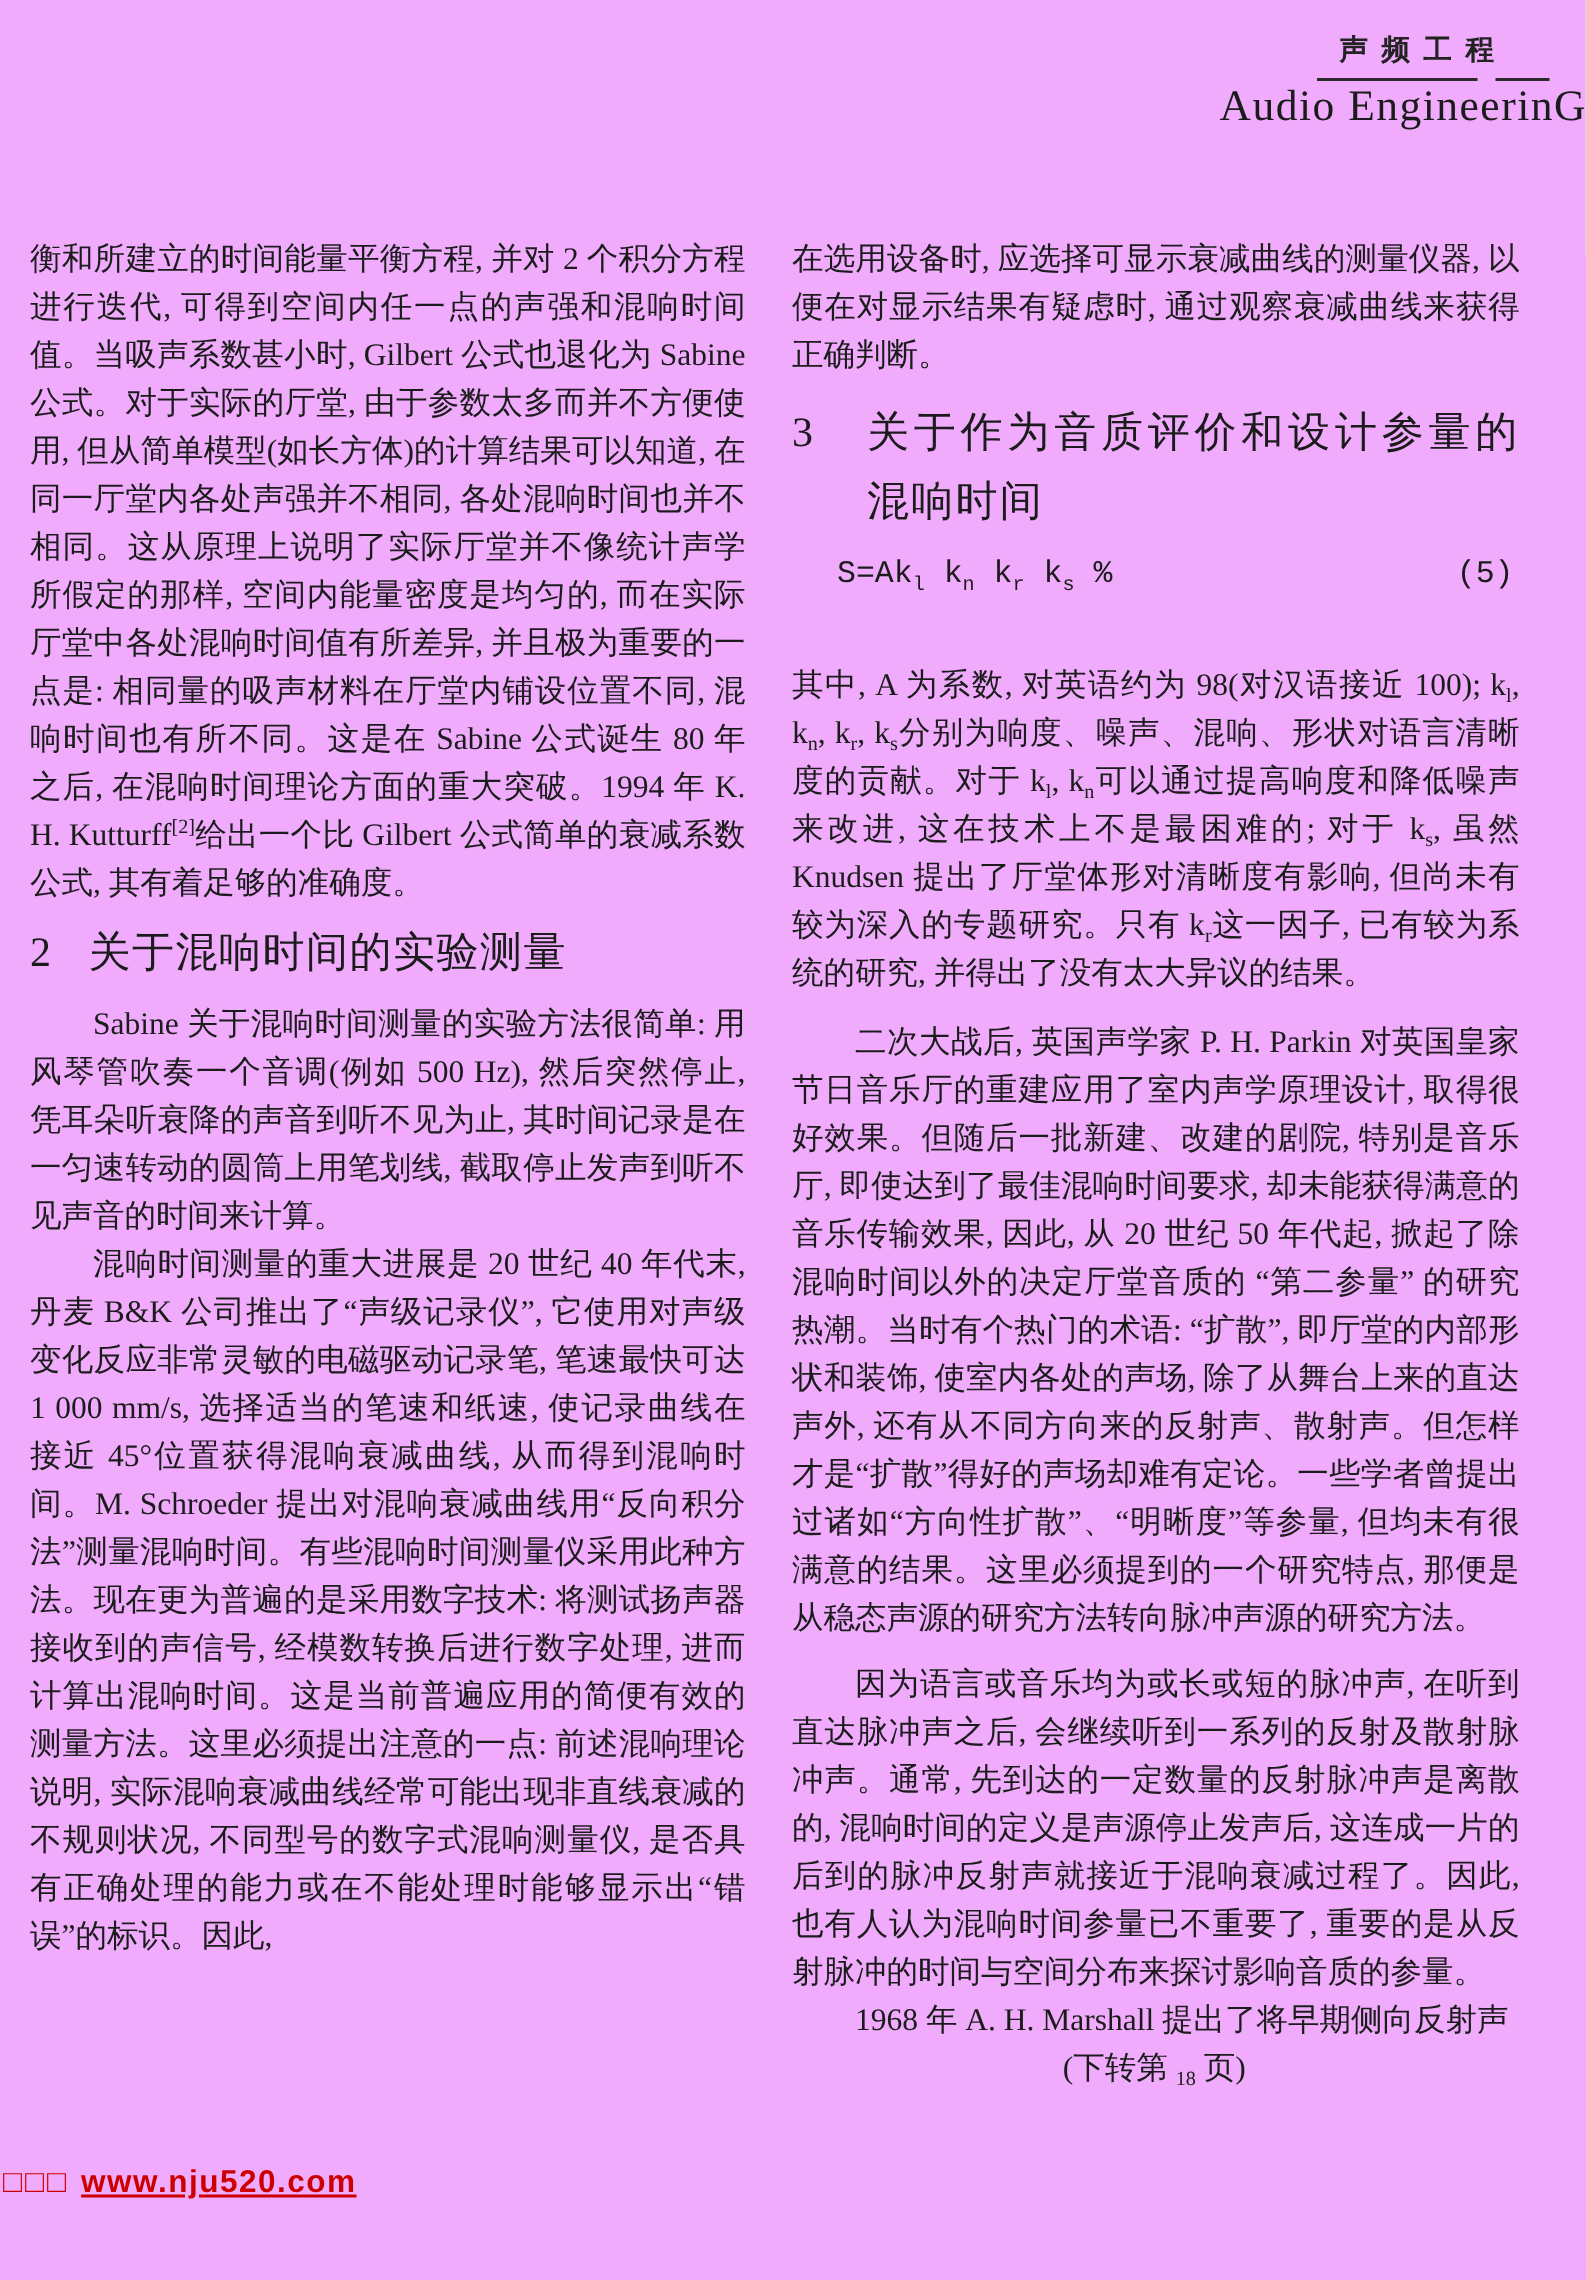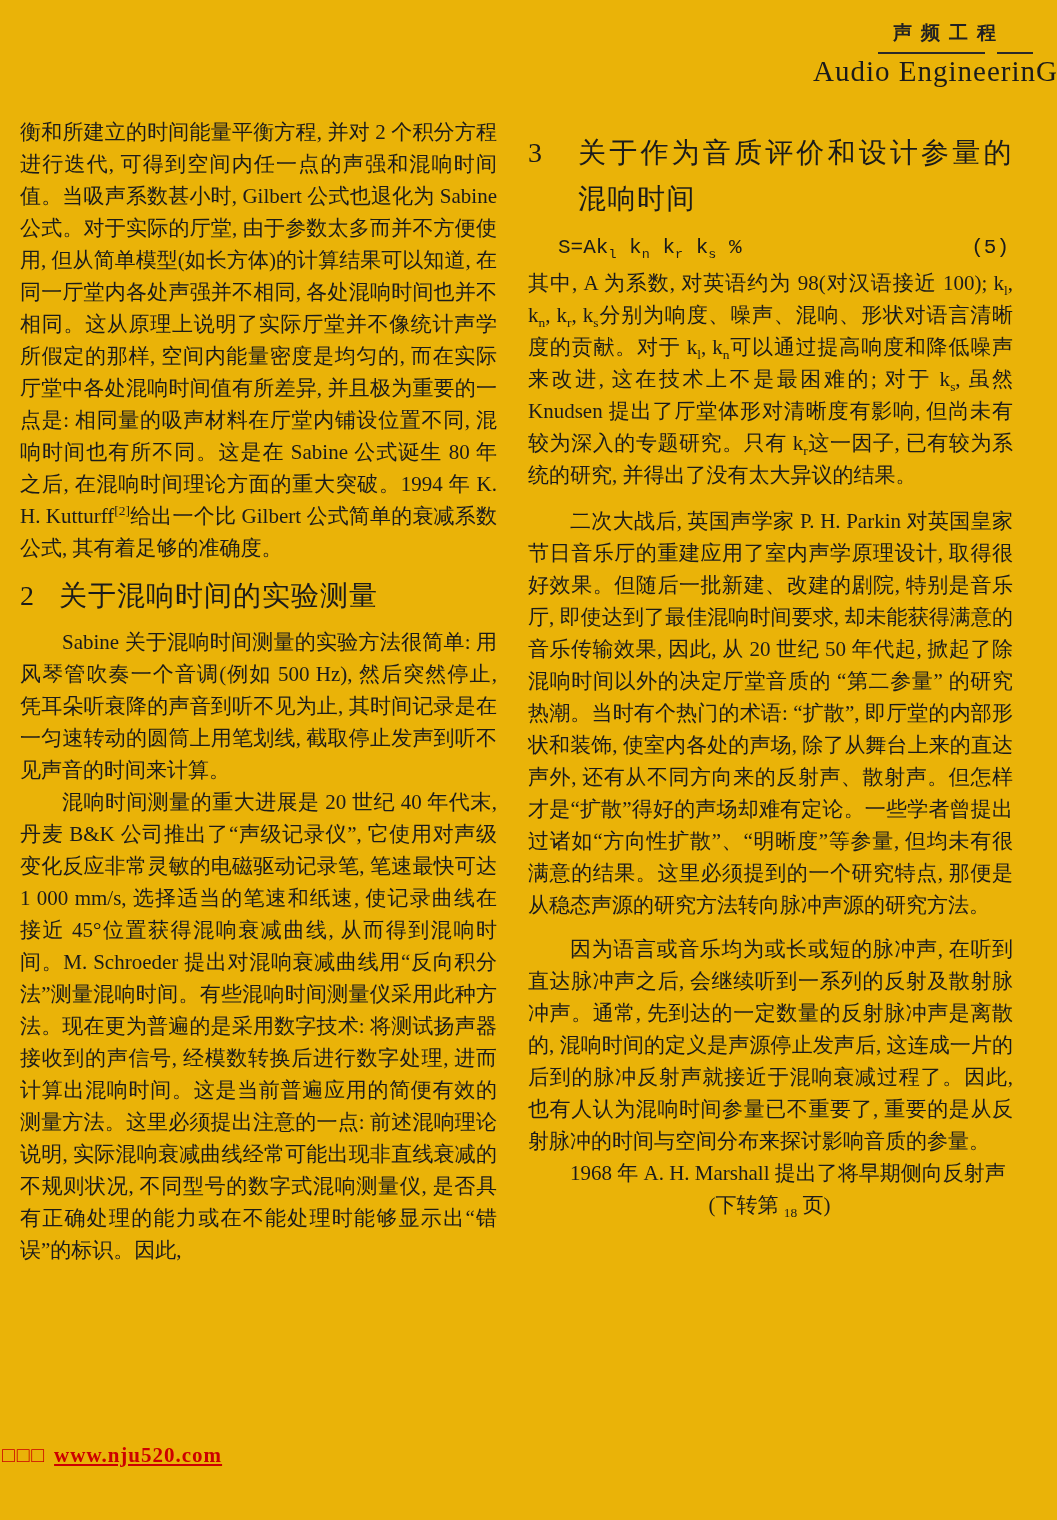--- a/index.html
+++ b/index.html
@@ -1,17 +1,17 @@
 <!DOCTYPE html>
 <html><head>
 <meta charset="utf-8">
 <style>
   html,body{margin:0;padding:0;background:#e8e8e8;}
   .page{
-    position:relative;width:1057px;height:1520px;background:#eab308;
+    position:relative;width:1057px;height:1520px;background:#f0abfc;
     font-family:"Liberation Serif","DejaVu Serif",serif;color:#1b1b1b;
     overflow:hidden;margin:0 auto;
   }
   
   .header-cn{
     position:absolute;top:20px;left:893px;
     font-family:"Liberation Sans","DejaVu Sans",sans-serif;
     font-weight:bold;font-size:19px;letter-spacing:9px;color:#222;
     white-space:nowrap;
   }
@@ -23,21 +23,21 @@
   }
   
   .columns{
     position:absolute;top:116px;left:20px;width:993px;
     display:flex;gap:31px;
   }
   .col{font-size:21px;line-height:32px;text-align:justify;}
   .col-left{width:477px;}
   .col-right{width:485px;}
   .col p{margin:0;text-indent:2em;}
-  .col p.flush{text-indent:0;}
+  .col p.flush{text-indent:0;margin-top:40px;}
   .sp12{margin-bottom:12px !important;}
   .sp14{margin-bottom:14px !important;}
   sup{font-size:64%;line-height:0;}
   sub{font-size:64%;line-height:0;}
   
   h2.section{
     font-size:28px;font-weight:400;line-height:40px;
     margin:8px 0 10px;text-indent:0;letter-spacing:1px;color:#1b1b1b;
   }
   h2.section .sec-num{margin-right:24px;}
@@ -48,21 +48,21 @@
   h2.section.hang .sec-num{position:absolute;left:0;top:0;margin-right:0;}
   
   .formula{display:flex;justify-content:space-between;margin:3px 0;line-height:32px;font-family:Liberation Mono, monospace;}
   .formula-expr{padding-left:30px;}
   .formula-num{padding-right:4px;}
   
   .continuation{text-align:center;line-height:32px;padding-right:2px;}
   
   .watermark{
     position:absolute;left:2px;top:1443px;
-    font-family:Liberation Serif, serif;
+    font-family:Liberation Sans, sans-serif;
     font-weight:bold;font-size:21px;color:#cc0000;white-space:nowrap;
   }
   .watermark .wm-boxes{margin-right:8px;letter-spacing:2px;}
   .watermark .wm-url{text-decoration:underline;letter-spacing:1px;}
 </style>
 </head>
 <body>
 
 <div class="page">
 
@@ -78,20 +78,21 @@
     <div class="col col-left">
       <p class="flush sp12">衡和所建立的时间能量平衡方程, 并对 2 个积分方程进行迭代, 可得到空间内任一点的声强和混响时间值。当吸声系数甚小时, Gilbert 公式也退化为 Sabine 公式。对于实际的厅堂, 由于参数太多而并不方便使用, 但从简单模型(如长方体)的计算结果可以知道, 在同一厅堂内各处声强并不相同, 各处混响时间也并不相同。这从原理上说明了实际厅堂并不像统计声学所假定的那样, 空间内能量密度是均匀的, 而在实际厅堂中各处混响时间值有所差异, 并且极为重要的一点是: 相同量的吸声材料在厅堂内铺设位置不同, 混响时间也有所不同。这是在 Sabine 公式诞生 80 年之后, 在混响时间理论方面的重大突破。1994 年 K. H. Kutturff<sup>[2]</sup>给出一个比 Gilbert 公式简单的衰减系数公式, 其有着足够的准确度。</p>
       <h2 class="section">
         <span class="sec-num">2</span><span>关于混响时间的实验测量</span>
       </h2>
       <p>Sabine 关于混响时间测量的实验方法很简单: 用风琴管吹奏一个音调(例如 500 Hz), 然后突然停止, 凭耳朵听衰降的声音到听不见为止, 其时间记录是在一匀速转动的圆筒上用笔划线, 截取停止发声到听不见声音的时间来计算。</p>
       <p>混响时间测量的重大进展是 20 世纪 40 年代末, 丹麦 B&amp;K 公司推出了“声级记录仪”, 它使用对声级变化反应非常灵敏的电磁驱动记录笔, 笔速最快可达 1 000 mm/s, 选择适当的笔速和纸速, 使记录曲线在接近 45°位置获得混响衰减曲线, 从而得到混响时间。M. Schroeder 提出对混响衰减曲线用“反向积分法”测量混响时间。有些混响时间测量仪采用此种方法。现在更为普遍的是采用数字技术: 将测试扬声器接收到的声信号, 经模数转换后进行数字处理, 进而计算出混响时间。这是当前普遍应用的简便有效的测量方法。这里必须提出注意的一点: 前述混响理论说明, 实际混响衰减曲线经常可能出现非直线衰减的不规则状况, 不同型号的数字式混响测量仪, 是否具有正确处理的能力或在不能处理时能够显示出“错误”的标识。因此,</p>
     </div>
 
     <div class="col col-right">
+      <p class="flush">在选用设备时, 应选择可显示衰减曲线的测量仪器, 以便在对显示结果有疑虑时, 通过观察衰减曲线来获得正确判断。</p>
       <h2 class="section hang">
         <span class="sec-num">3</span><span>关于作为音质评价和设计参量的混响时间</span>
       </h2>
       <div class="formula">
         <span class="formula-expr">S=Ak<sub>l</sub> k<sub>n</sub> k<sub>r</sub> k<sub>s</sub> %</span>
         <span class="formula-num">(5)</span>
       </div>
       <p class="flush sp14">其中, A 为系数, 对英语约为 98(对汉语接近 100); k<sub>l</sub>, k<sub>n</sub>, k<sub>r</sub>, k<sub>s</sub>分别为响度、噪声、混响、形状对语言清晰度的贡献。对于 k<sub>l</sub>, k<sub>n</sub>可以通过提高响度和降低噪声来改进, 这在技术上不是最困难的; 对于 k<sub>s</sub>, 虽然 Knudsen 提出了厅堂体形对清晰度有影响, 但尚未有较为深入的专题研究。只有 k<sub>r</sub>这一因子, 已有较为系统的研究, 并得出了没有太大异议的结果。</p>
       <p class="sp12">二次大战后, 英国声学家 P. H. Parkin 对英国皇家节日音乐厅的重建应用了室内声学原理设计, 取得很好效果。但随后一批新建、改建的剧院, 特别是音乐厅, 即使达到了最佳混响时间要求, 却未能获得满意的音乐传输效果, 因此, 从 20 世纪 50 年代起, 掀起了除混响时间以外的决定厅堂音质的 “第二参量” 的研究热潮。当时有个热门的术语: “扩散”, 即厅堂的内部形状和装饰, 使室内各处的声场, 除了从舞台上来的直达声外, 还有从不同方向来的反射声、散射声。但怎样才是“扩散”得好的声场却难有定论。一些学者曾提出过诸如“方向性扩散”、“明晰度”等参量, 但均未有很满意的结果。这里必须提到的一个研究特点, 那便是从稳态声源的研究方法转向脉冲声源的研究方法。</p>
       <p>因为语言或音乐均为或长或短的脉冲声, 在听到直达脉冲声之后, 会继续听到一系列的反射及散射脉冲声。通常, 先到达的一定数量的反射脉冲声是离散的, 混响时间的定义是声源停止发声后, 这连成一片的后到的脉冲反射声就接近于混响衰减过程了。因此, 也有人认为混响时间参量已不重要了, 重要的是从反射脉冲的时间与空间分布来探讨影响音质的参量。</p>

